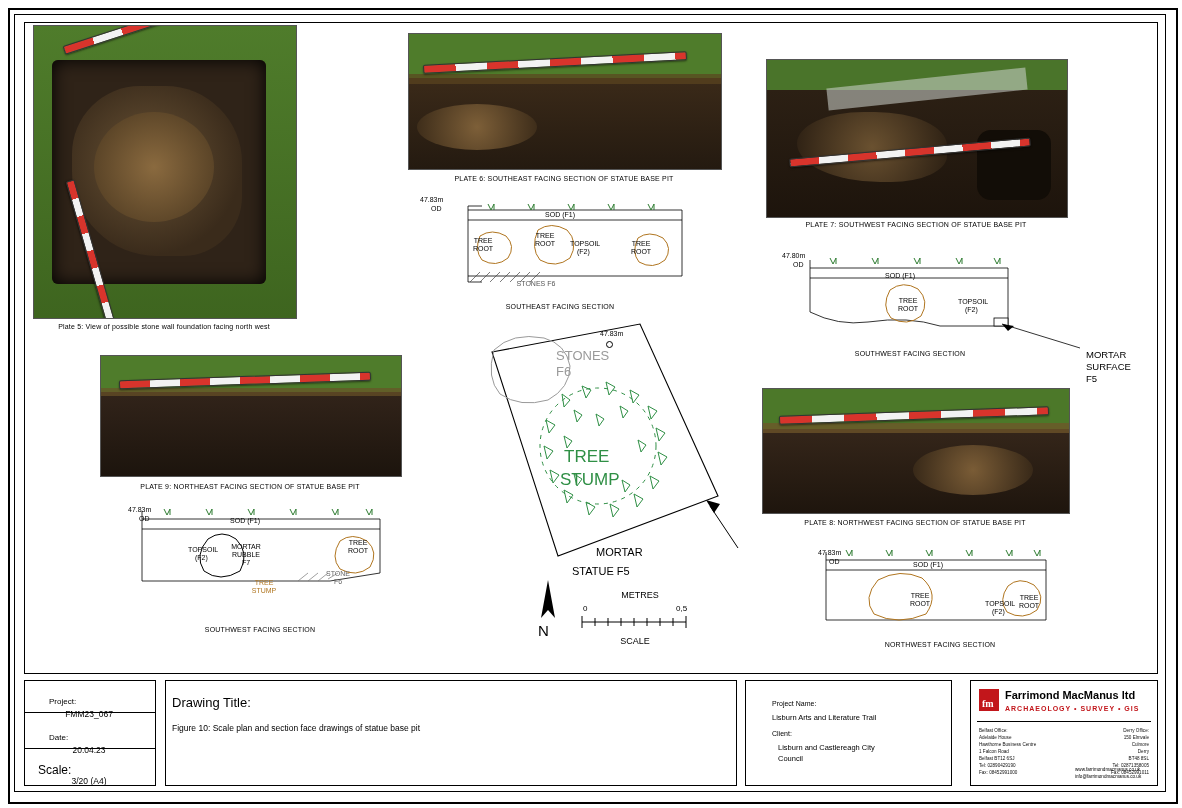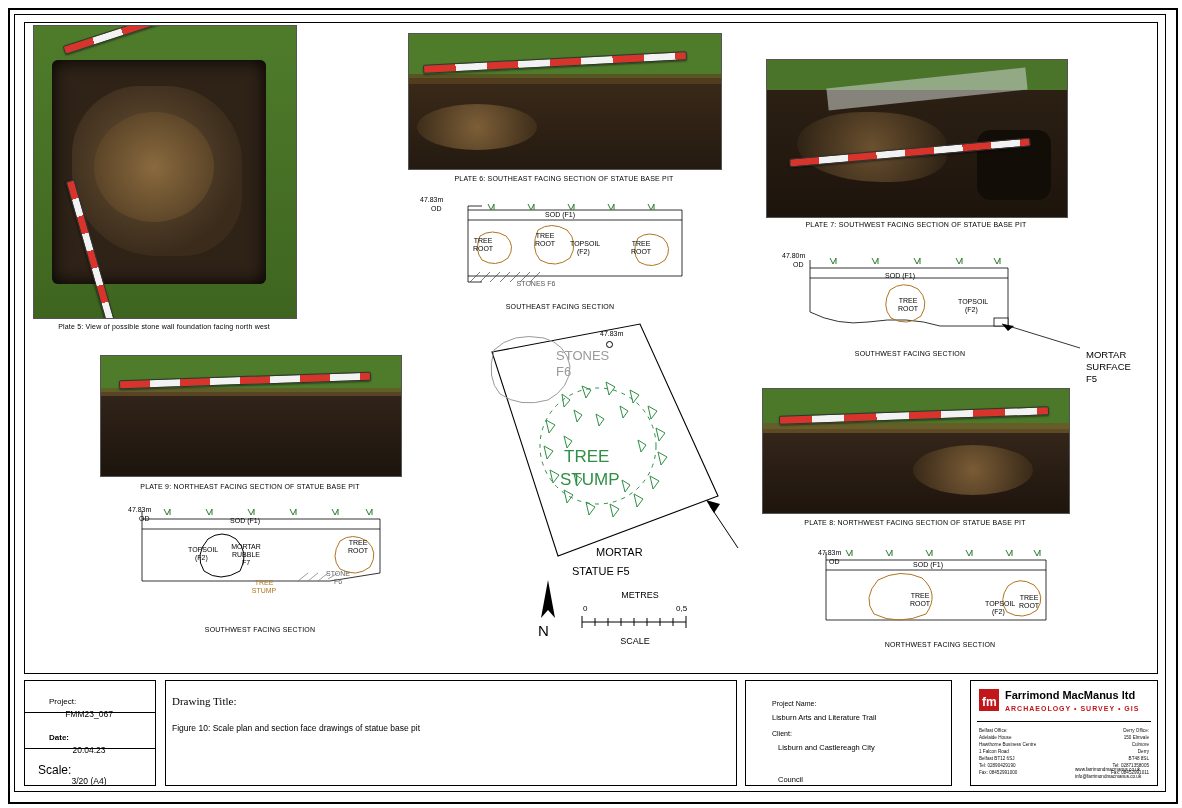--- a/index.html
+++ b/index.html
@@ -18,21 +18,21 @@
   .rod{position:absolute;height:7px;border:1px solid #333;border-radius:2px;
        background:repeating-linear-gradient(90deg,#d8342c 0 12%,#f2f2f2 12% 24%);
        box-shadow:0 1px 2px rgba(0,0,0,.5);}
   .svgbox{position:absolute;}
   svg{display:block;overflow:visible;}
 
   
   .tb{position:absolute;border:1px solid #000;}
   .logo-box{position:absolute;right:24px;bottom:22px;width:186px;height:104px;border:1px solid #000;background:#fff;}
   .fm-sq{position:absolute;left:8px;top:8px;width:20px;height:22px;background:#c2161b;}
-  .fm-sq span{position:absolute;left:3px;bottom:2px;color:#fff;font-size:12px;font-weight:bold;}
+  .fm-sq span{position:absolute;left:3px;bottom:2px;color:#fff;font-size:10px;font-weight:bold;font-family:Liberation Serif, serif;}
   .fm-name{position:absolute;left:34px;top:8px;font-size:11px;font-weight:bold;}
   .fm-sub{position:absolute;left:34px;top:24px;font-size:7px;color:#c2161b;letter-spacing:1px;font-weight:bold;}
   .fm-rule{position:absolute;left:6px;right:6px;top:40px;border-top:1px solid #000;}
   .fm-col{position:absolute;font-size:4.6px;line-height:7px;color:#111;}
   .fm-col.l{left:8px;top:46px;width:96px;}
   .fm-col.r{right:8px;top:46px;width:64px;text-align:right;}
   .pt{position:absolute;width:5px;height:5px;border:1px solid #000;border-radius:50%;background:#fff;}
 </style>
 </head>
 <body>
@@ -318,37 +318,37 @@
       </g>
     </svg>
   </div>
   <div class="lbl c" style="left:595px;top:636px;width:80px;font-size:9px;">SCALE</div>
 
   <div class="tb" style="left:24px;bottom:22px;width:130px;height:36px;"></div>
   <div class="lbl" style="left:49px;top:697px;font-size:8px;">Project:</div>
   <div class="lbl c" style="left:24px;top:709px;width:130px;font-size:8.5px;">FMM23_067</div>
 
   <div class="tb" style="left:24px;bottom:22px;width:130px;height:72px;"></div>
-  <div class="lbl" style="left:49px;top:733px;font-size:8px;font-weight:bold;">Date:</div>
+  <div class="lbl" style="left:49px;top:733px;font-size:8px;">Date:</div>
   <div class="lbl c" style="left:24px;top:745px;width:130px;font-size:8.5px;">20.04.23</div>
 
   <div class="tb" style="left:24px;bottom:22px;width:130px;height:104px;"></div>
   <div class="lbl" style="left:38px;top:763px;font-size:12px;">Scale:</div>
   <div class="lbl c" style="left:24px;top:776px;width:130px;font-size:8.5px;">3/20 (A4)</div>
 
   <div class="tb" style="left:165px;bottom:22px;width:570px;height:104px;"></div>
-  <div class="lbl" style="left:172px;top:695px;font-size:11px;font-family:Liberation Serif, serif;">Drawing Title:</div>
+  <div class="lbl" style="left:172px;top:695px;font-size:13px;">Drawing Title:</div>
   <div class="lbl" style="left:172px;top:723px;font-size:8.5px;">Figure 10:  Scale plan and section face drawings of statue base pit</div>
 
   <div class="tb" style="left:745px;bottom:22px;width:205px;height:104px;"></div>
   <div class="lbl" style="left:772px;top:700px;font-size:7px;">Project Name:</div>
   <div class="lbl" style="left:772px;top:713px;font-size:7.5px;">Lisburn Arts and Literature Trail</div>
   <div class="lbl" style="left:772px;top:730px;font-size:7px;">Client:</div>
   <div class="lbl" style="left:778px;top:743px;font-size:7.5px;">Lisburn and Castlereagh City</div>
-  <div class="lbl" style="left:778px;top:754px;font-size:7.5px;margin-top:21px;">Council</div>
+  <div class="lbl" style="left:778px;top:754px;font-size:7.5px;">Council</div>
 
   <div class="logo-box">
     <div class="fm-sq">
         <span>fm</span>
       </div>
     <div class="fm-name">Farrimond MacManus ltd</div>
     <div class="fm-sub">ARCHAEOLOGY  •  SURVEY  •  GIS</div>
     <div class="fm-rule"></div>
     <div class="fm-col l">
       <div>Belfast Office:</div>

